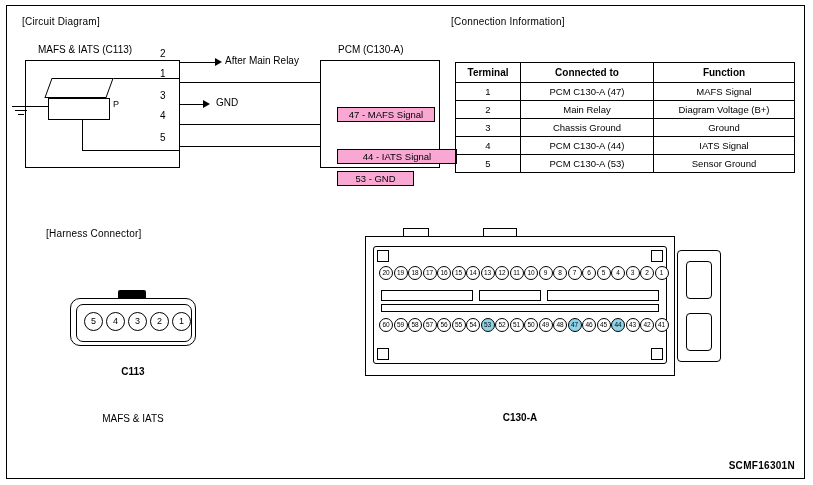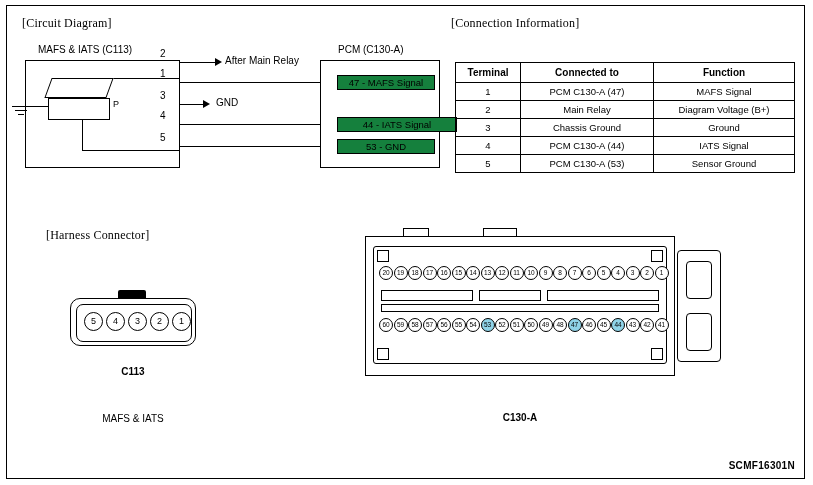--- a/index.html
+++ b/index.html
@@ -22,24 +22,23 @@
     position: absolute;
     left: 6px;
     top: 5px;
     width: 799px;
     height: 474px;
     border: 1px solid #000;
     box-sizing: border-box;
   }
   .sec-title {
     position: absolute;
-    font-size: 12px;
+    font-size: 10px;
     letter-spacing: 0.2px;
     white-space: nowrap;
-    font-family: Liberation Serif, serif;
   }
   .lbl {
     position: absolute;
     font-size: 10px;
     white-space: nowrap;
   }
   .lbl.sm { font-size: 9px; }
   .bold { font-weight: bold; }
 
   
@@ -60,26 +59,27 @@
   .box-conn {
     position: absolute;
     border: 1px solid #000;
     box-sizing: border-box;
     background: #fff;
   }
   .pinbox {
     position: absolute;
     border: 1px solid #000;
     box-sizing: border-box;
-    background: #15803d;
+    background: #f9a8d4;
     font-size: 9.5px;
     line-height: 13px;
     text-align: center;
     padding: 0 3px;
     white-space: nowrap;
+    margin-top: 32px;
   }
   .arrow {
     position: absolute;
     width: 0; height: 0;
     border-top: 4px solid transparent;
     border-bottom: 4px solid transparent;
     border-left: 7px solid #000;
   }
   .sensor-body {
     position: absolute;
@@ -299,21 +299,21 @@
 
     <div class="ln hl" style="left:160px; top:106px; width:140px;"></div>
     <div class="lbl" style="left:140px; top:92px;">4</div>
 
     <div class="ln hl" style="left:160px; top:128px; width:140px;"></div>
     <div class="lbl" style="left:140px; top:114px;">5</div>
 
     <div class="box-conn" style="left:300px; top:42px; width:120px; height:108px;"></div>
     <div class="pinbox" style="left:317px; top:57px; width:98px;">47 - MAFS Signal</div>
     <div class="pinbox" style="left:317px; top:99px; width:120px;">44 - IATS Signal</div>
-    <div class="pinbox" style="left:317px; top:121px; width:98px;text-align:center;">53 - GND</div>
+    <div class="pinbox" style="left:317px; top:121px; width:77px;text-align:center;">53 - GND</div>
   </div>
 
   <div class="sec-title" style="left:451px; top:16px;">[Connection Information]</div>
 
   <div id="conn-info">
     <table class="ci">
       <thead>
         <tr>
           <th>Terminal</th>
           <th>Connected to</th>

